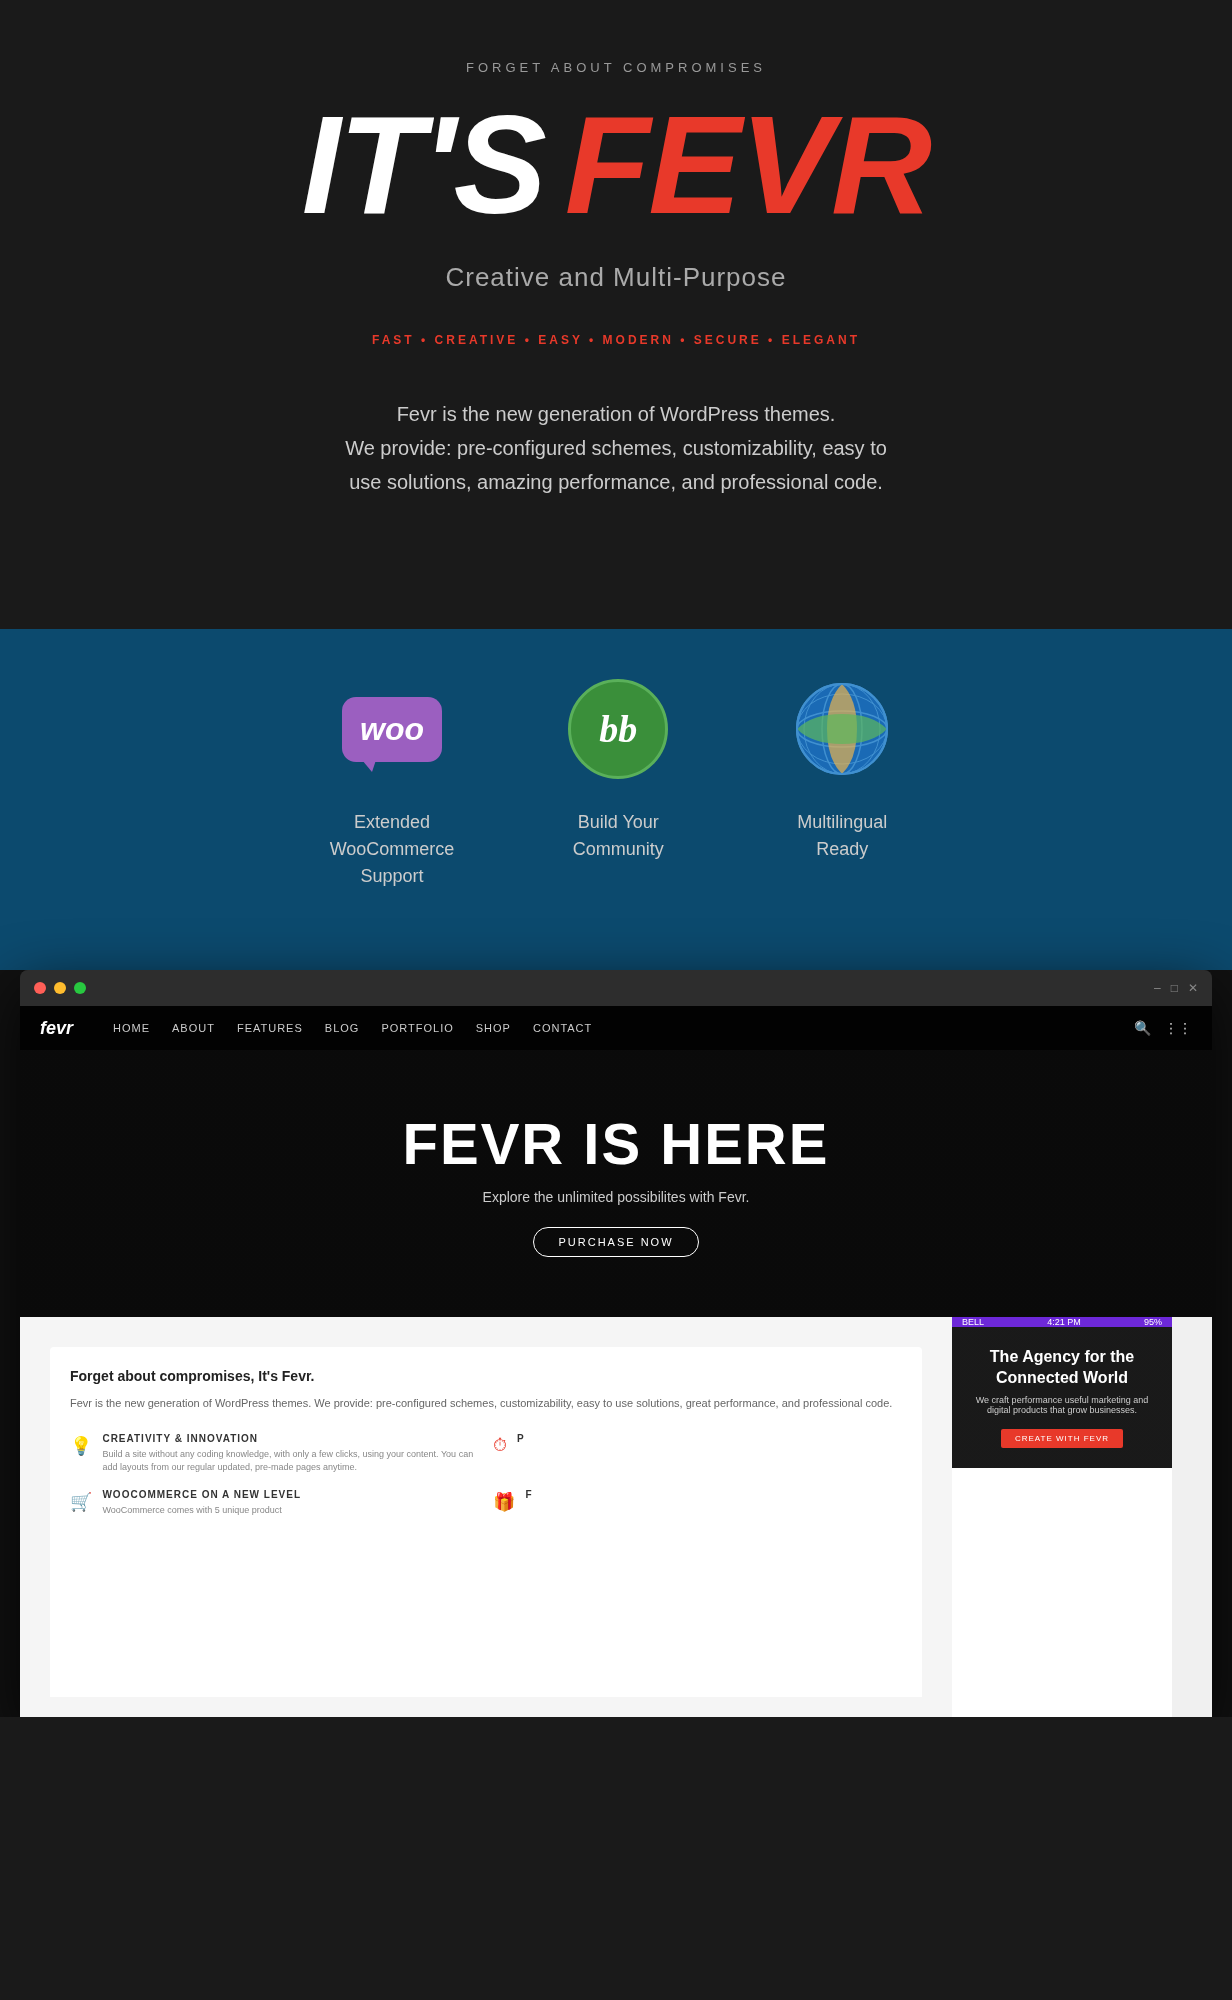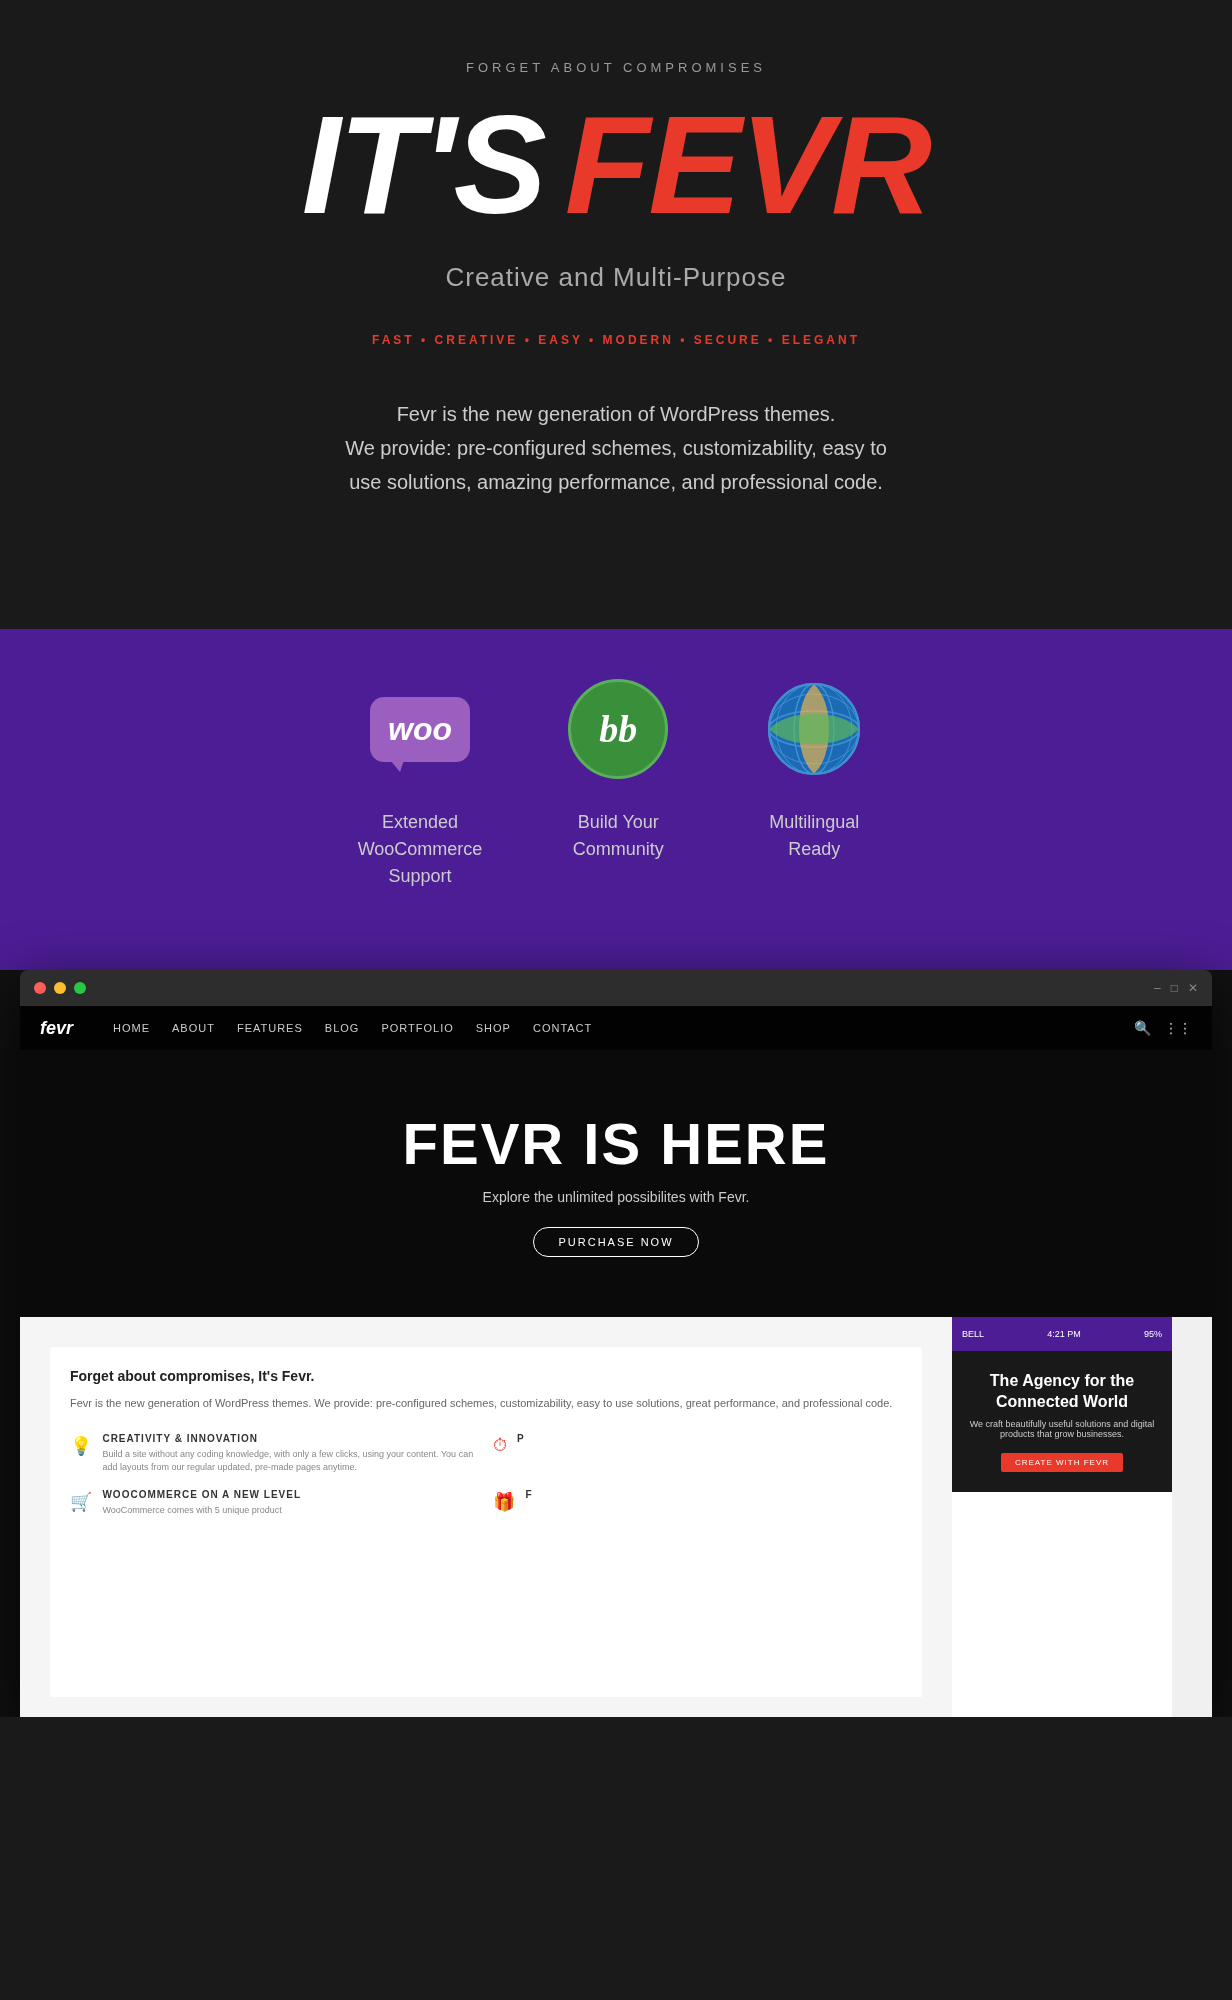--- a/index.html
+++ b/index.html
@@ -60,25 +60,25 @@
     .hero-description {
       font-size: 20px;
       color: #ccc;
       line-height: 1.7;
       max-width: 680px;
       margin: 0 auto 70px;
     }
 
     
     .features-row {
-      background: #4c1d95;
+      background: #0c4a6e;
       display: flex;
       justify-content: center;
       align-items: flex-start;
-      gap: 76px;
+      gap: 104px;
       padding: 40px 120px 80px;
     }
     .feature-item {
       text-align: center;
       display: flex;
       flex-direction: column;
       align-items: center;
       gap: 20px;
     }
     .feature-icon-area {
@@ -334,25 +334,25 @@
 
     
     .mobile-mockup {
       width: 220px;
       background: #fff;
       border-radius: 0;
       overflow: hidden;
       flex-shrink: 0;
     }
     .mobile-status-bar {
-      background: #4c1d95;
+      background: #6d28d9;
       display: flex;
       justify-content: space-between;
       align-items: center;
-      padding: 12px 10px;
+      padding: 0 10px;
       font-size: 9px;
       color: #fff;
     }
     .mobile-hero {
       background: linear-gradient(rgba(0,0,0,0.5), rgba(0,0,0,0.5)), #333;
       padding: 20px 16px;
       text-align: center;
     }
     .mobile-hero-title {
       font-size: 16px;
@@ -535,21 +535,21 @@
         </div>
 
         <div class="mobile-mockup">
           <div class="mobile-status-bar">
             <span>BELL</span>
             <span>4:21 PM</span>
             <span>95%</span>
           </div>
           <div class="mobile-hero">
             <div class="mobile-hero-title">The Agency for the Connected World</div>
-            <div class="mobile-hero-sub">We craft beautifully useful solutions and digital products that grow businesses.</div>
+            <div class="mobile-hero-sub">We craft performance useful marketing and digital products that grow businesses.</div>
             <div class="mobile-btn">CREATE WITH FEVR</div>
           </div>
         </div>
 
         <div class="right-edge"></div>
 
       </div>
     </div>
   </div>
 </section>

